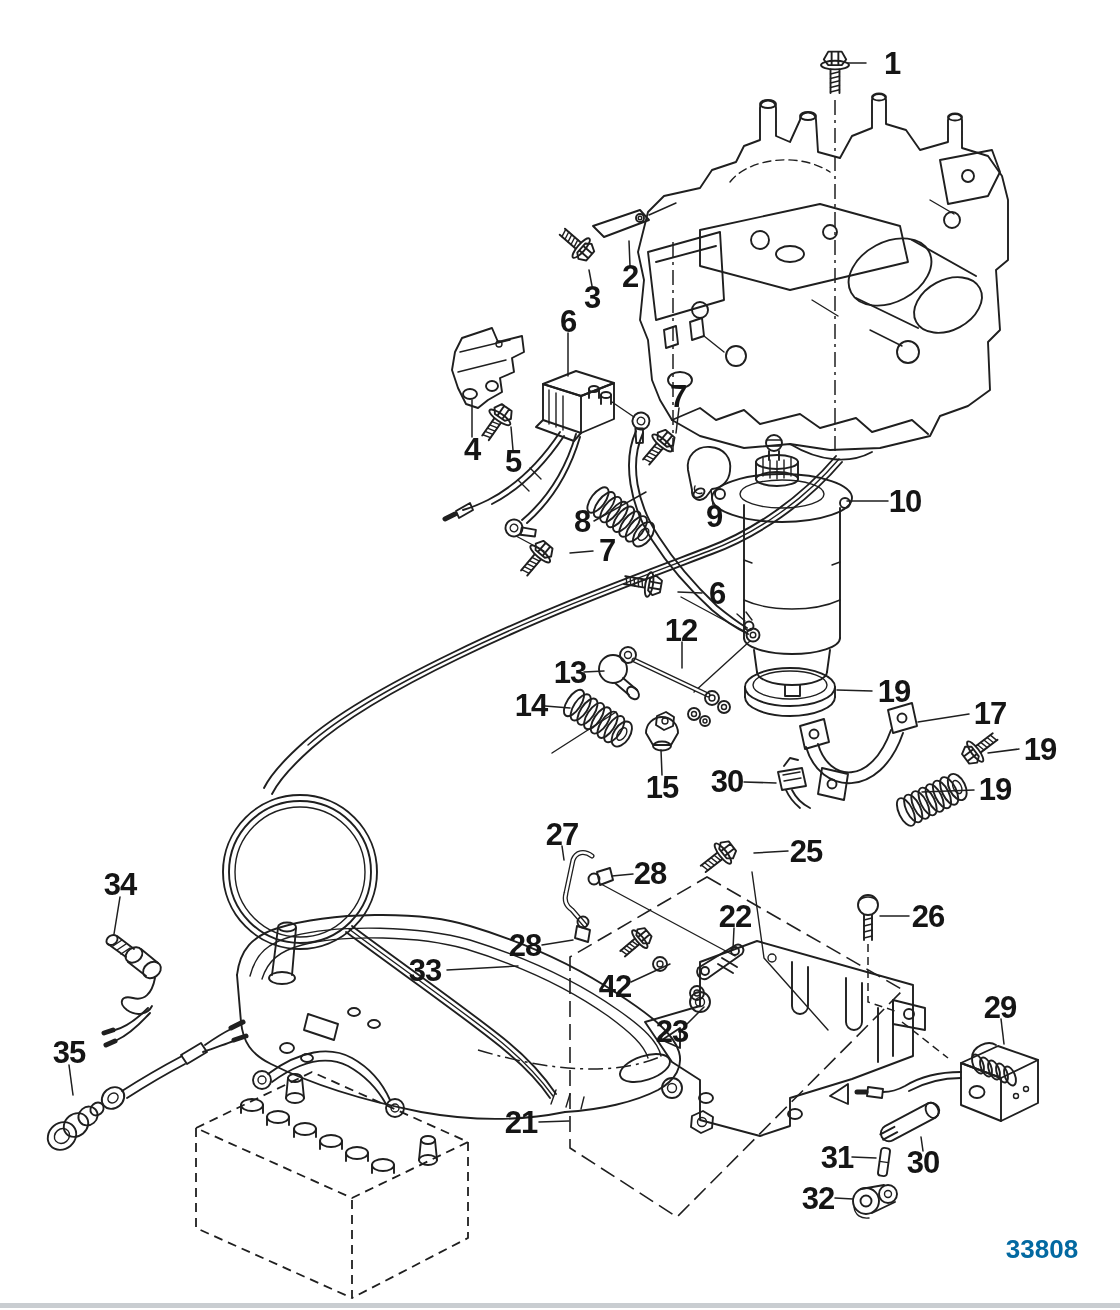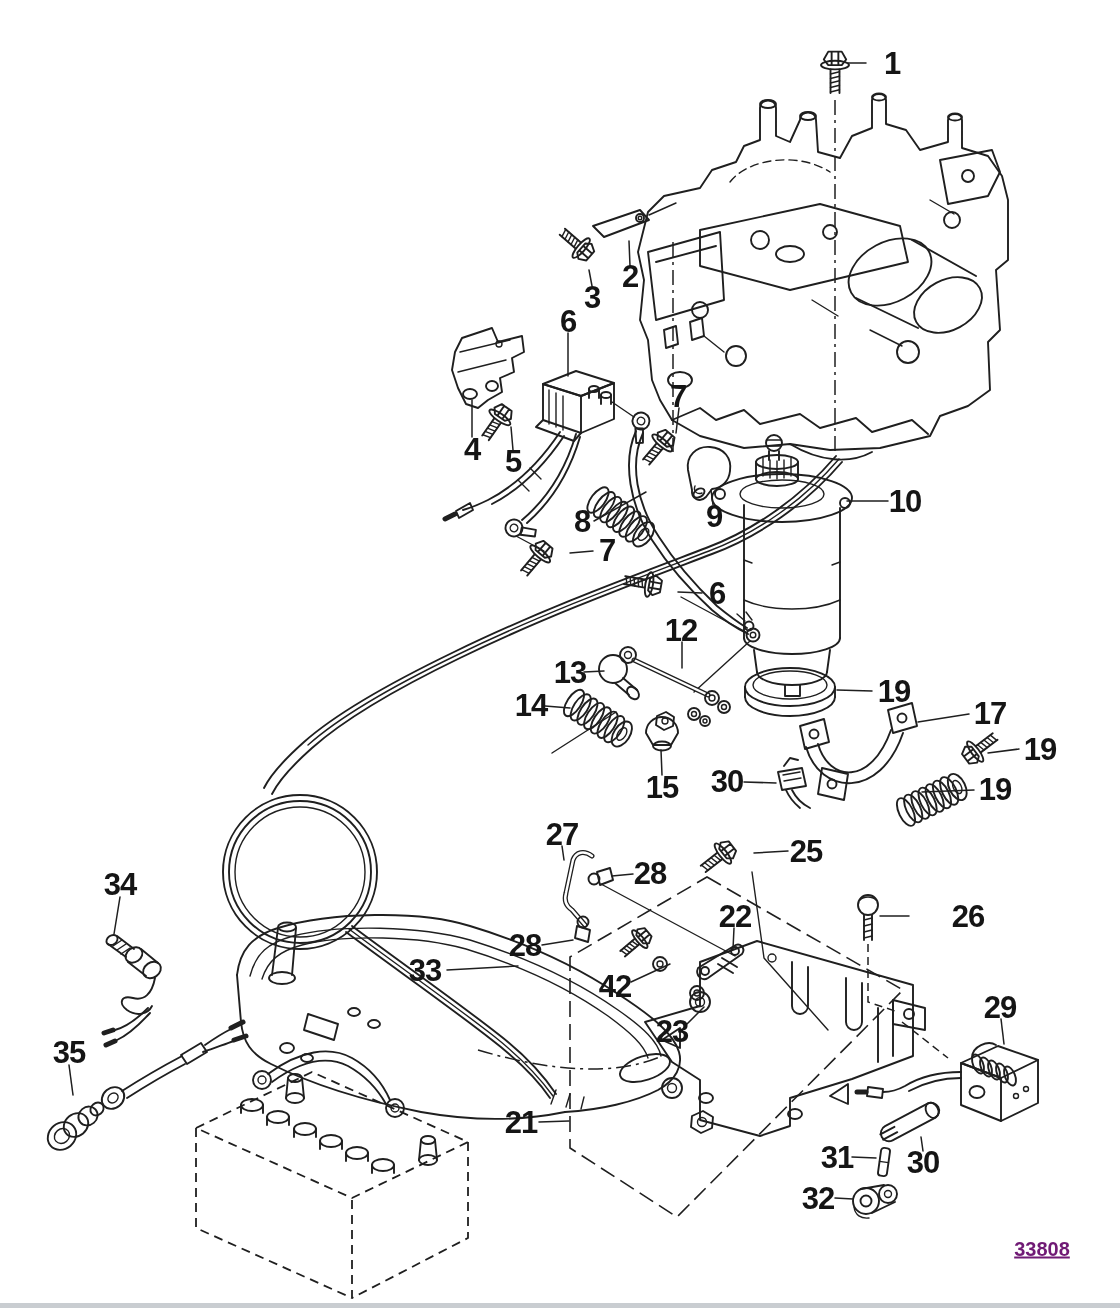--- a/index.html
+++ b/index.html
@@ -2,21 +2,21 @@
 <html><head>
 <meta charset="utf-8">
 <style>
   html,body{margin:0;padding:0;background:#fff;}
   .stage{position:relative;width:1120px;height:1310px;background:#fff;overflow:hidden;
          font-family:"Liberation Sans", sans-serif;}
   .stage svg{position:absolute;left:0;top:0;}
   .callout{position:absolute;transform:translate(-50%,-50%);font-weight:bold;
            font-size:31px;color:#151515;line-height:1;letter-spacing:-1px;}
   .drawing-number{position:absolute;transform:translate(-50%,-50%);font-weight:bold;
-           font-size:20px;color:#701a75;letter-spacing:0px;text-decoration:underline;}
+           font-size:26px;color:#0369a1;letter-spacing:0px;}
   .bottom-rule{position:absolute;left:0;right:0;top:1303px;height:5px;background:#c9cdd1;}
   svg *{vector-effect:non-scaling-stroke;}
   .ln{stroke:#1f1f1f;fill:none;stroke-width:1.9;stroke-linecap:round;stroke-linejoin:round;}
   .tn{stroke:#1f1f1f;fill:none;stroke-width:1.4;stroke-linecap:round;stroke-linejoin:round;}
   .ld{stroke:#1f1f1f;fill:none;stroke-width:1.5;stroke-linecap:round;}
   .wh{stroke:#ffffff;fill:none;stroke-width:2.4;stroke-linecap:round;}
   .thick{stroke:#1f1f1f;fill:none;stroke-width:5;stroke-linecap:round;}
   .dd{stroke:#1f1f1f;fill:none;stroke-width:1.5;stroke-dasharray:15 5 3 5;}
   .dsh{stroke:#1f1f1f;fill:none;stroke-width:1.6;stroke-dasharray:16 7;}
   .dsh2{stroke:#1f1f1f;fill:none;stroke-width:1.5;stroke-dasharray:8 5;}
@@ -507,21 +507,21 @@
       <div class="callout" style="left: 990px; top: 713px;">17</div>
       <div class="callout" style="left: 1040px; top: 749px;">19</div>
       <div class="callout" style="left: 727px; top: 781px;">30</div>
       <div class="callout" style="left: 662px; top: 787px;">15</div>
       <div class="callout" style="left: 995px; top: 789px;">19</div>
       <div class="callout" style="left: 562px; top: 834px;">27</div>
       <div class="callout" style="left: 806px; top: 851px;">25</div>
       <div class="callout" style="left: 650px; top: 873px;">28</div>
       <div class="callout" style="left: 120px; top: 884px;">34</div>
       <div class="callout" style="left: 735px; top: 916px;">22</div>
-      <div class="callout" style="left: 928px; top: 916px; margin-left: 40px;">26</div>
+      <div class="callout" style="left: 928px; top: 916px;">26</div>
       <div class="callout" style="left: 525px; top: 945px;">28</div>
       <div class="callout" style="left: 425px; top: 970px;">33</div>
       <div class="callout" style="left: 615px; top: 986px;">42</div>
       <div class="callout" style="left: 1000px; top: 1007px;">29</div>
       <div class="callout" style="left: 672px; top: 1031px;">23</div>
       <div class="callout" style="left: 69px; top: 1052px;">35</div>
       <div class="callout" style="left: 521px; top: 1122px;">21</div>
       <div class="callout" style="left: 837px; top: 1157px;">31</div>
       <div class="callout" style="left: 923px; top: 1162px;">30</div>
       <div class="callout" style="left: 818px; top: 1198px;">32</div>

